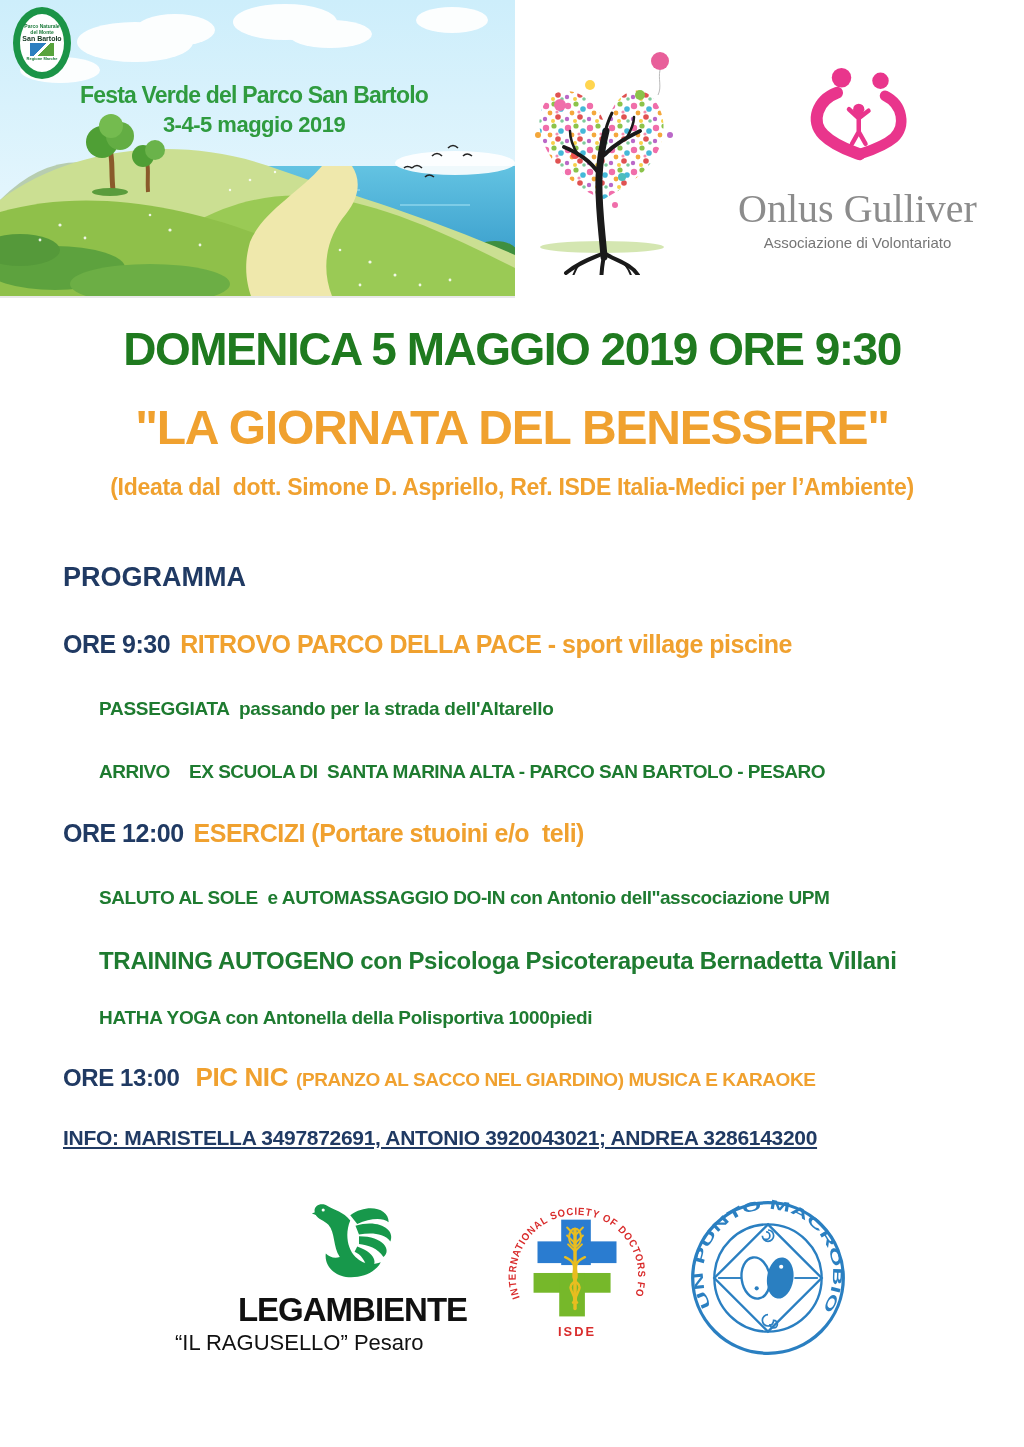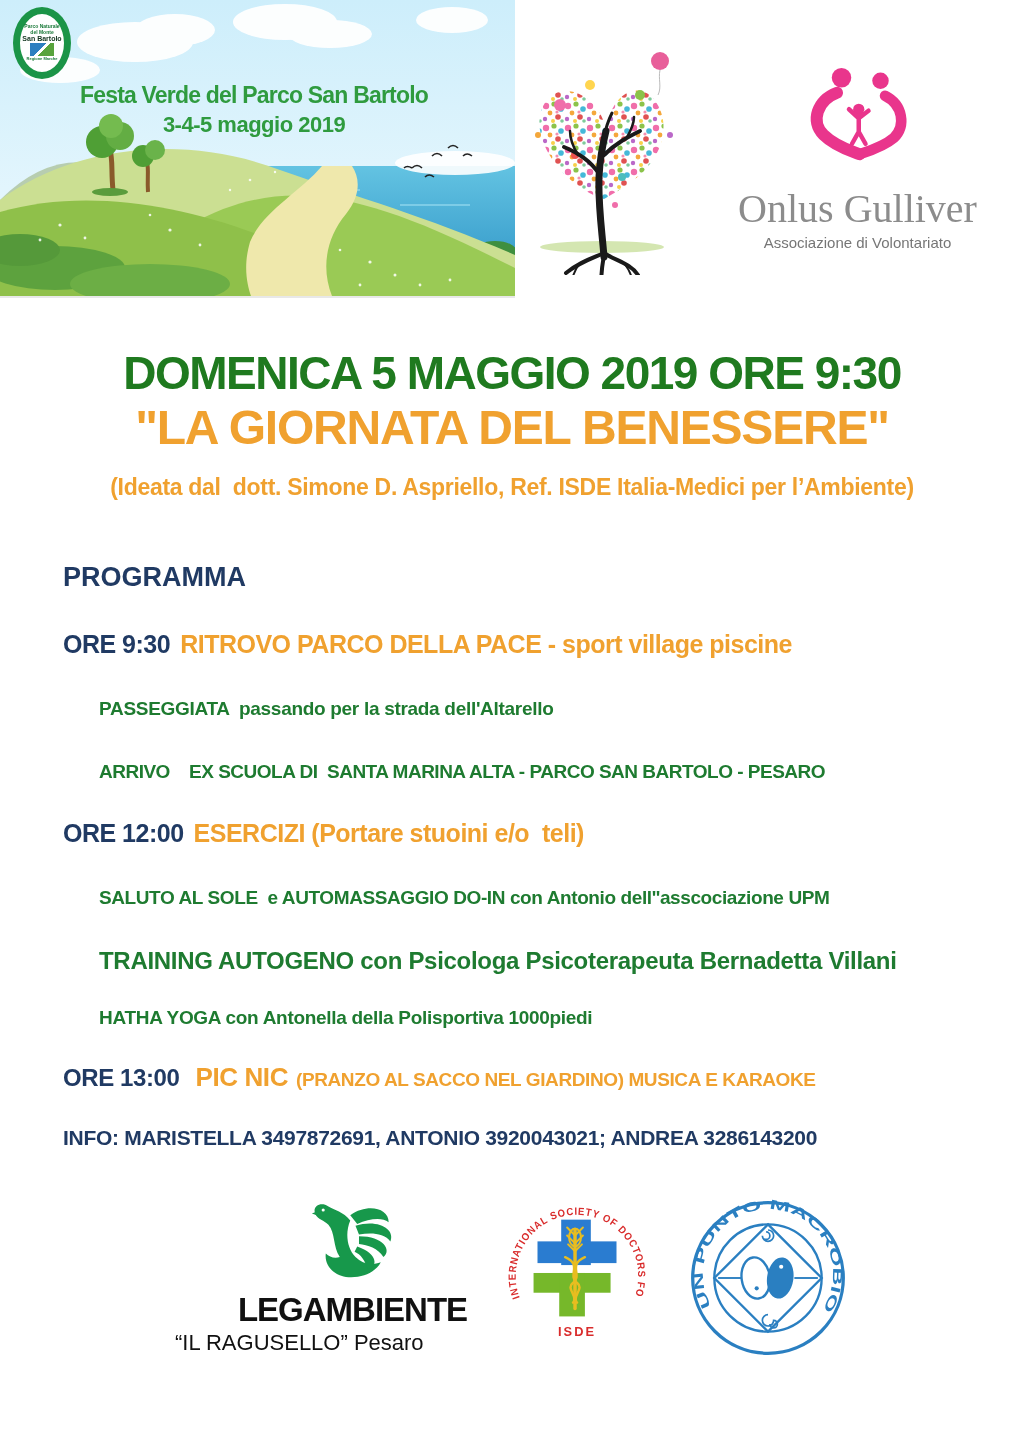--- a/index.html
+++ b/index.html
@@ -21,21 +21,21 @@
   #banner-title .l1{font-size:23px;letter-spacing:-0.8px;}
   #banner-title .l2{font-size:22px;letter-spacing:-0.5px;margin-top:3px;}
 
   #heart-tree{position:absolute;left:520px;top:35px;}
   #gulliver{position:absolute;left:700px;top:55px;width:315px;text-align:center;}
   #gulliver .gname{font-family:"Liberation Serif",serif;font-size:40px;color:#8c8c8c;margin-top:2px;}
   #gulliver .gsub{font-size:15px;color:#767676;margin-top:2px;}
 
   
   .centerline{position:absolute;left:0;width:1024px;text-align:center;font-weight:bold;}
-  #date-line{top:346px;font-size:46px;letter-spacing:-1.5px;color:#1f7a1f;}
+  #date-line{top:322px;font-size:46px;letter-spacing:-1.5px;color:#1f7a1f;}
   #main-title{top:400px;font-size:48px;letter-spacing:-1.2px;color:#f0a12f;}
   #sub-title{top:474px;font-size:23px;letter-spacing:-0.3px;color:#f0a12f;}
 
   
   .pline{position:absolute;left:63px;font-weight:bold;}
   .navy{color:#203a63;}
   .orange{color:#f0a12f;}
   .green{color:#1e7b30;margin-left:36px;}
   #programma{top:562px;font-size:27px;}
   #line-ore930{top:630px;font-size:25px;letter-spacing:-0.5px;}
@@ -44,21 +44,21 @@
   #line-arrivo{top:761px;font-size:19px;letter-spacing:-0.5px;}
   #line-ore1200{top:819px;font-size:25px;letter-spacing:-0.5px;}
   #line-ore1200 .time{margin-right:10px;}
   #line-saluto{top:887px;font-size:19px;letter-spacing:-0.4px;}
   #line-training{top:947px;font-size:24px;letter-spacing:-0.3px;}
   #line-hatha{top:1007px;font-size:19px;letter-spacing:-0.3px;}
   #line-ore1300{top:1062px;font-size:24px;letter-spacing:-0.4px;text-align:center;}
   #line-ore1300 .time{margin-right:16px;}
   #line-ore1300 .picnic{font-size:26px;margin-right:8px;}
   #line-ore1300 .rest{font-size:19px;}
-  #info-line{top:1126px;font-size:21px;letter-spacing:-0.3px;}
+  #info-line{top:1126px;font-size:21px;letter-spacing:-0.3px;text-decoration:underline;}
 
   
   #legambiente-swan{position:absolute;left:298px;top:1196px;}
   #legambiente-name{position:absolute;left:175px;top:1291px;width:355px;text-align:center;
                     font-size:33px;font-weight:bold;color:#111;letter-spacing:-1px;}
   #legambiente-sub{position:absolute;left:175px;top:1330px;width:355px;
                    font-size:22px;font-weight:normal;color:#111;}
   #isde-logo{position:absolute;left:498px;top:1192px;}
   #macro-logo{position:absolute;left:688px;top:1198px;}
 </style>

